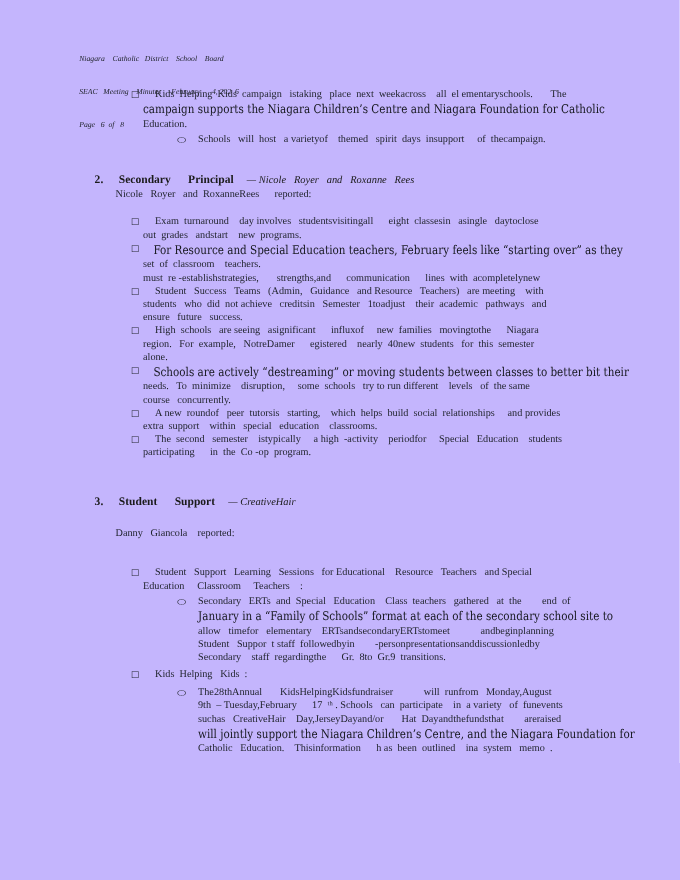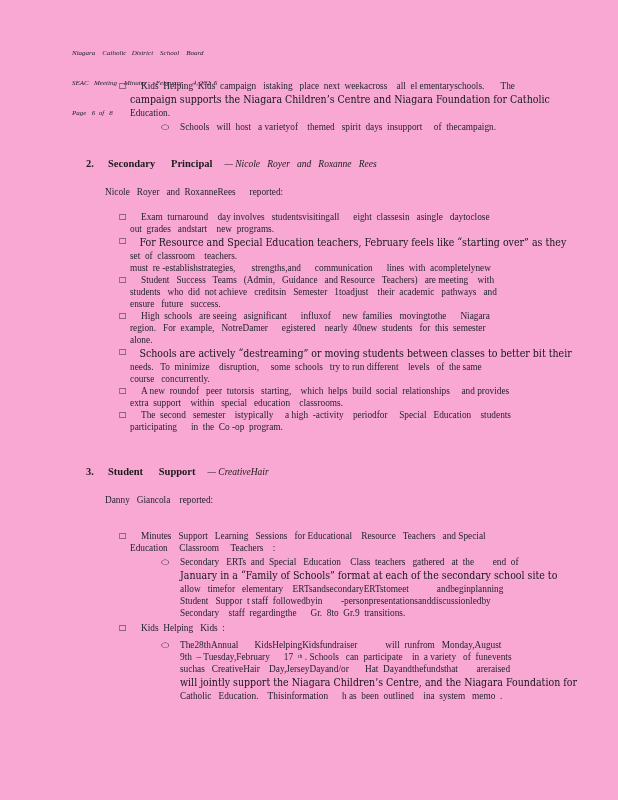--- a/index.html
+++ b/index.html
@@ -1,20 +1,20 @@
 <!DOCTYPE html>
 <html><head>
 <meta charset="utf-8">
 <style>
   html, body { margin: 0; padding: 0; background: #ffffff; }
   .page {
     position: relative;
     width: 618px;
     height: 800px;
-    background: #f9a8d4;
+    background: #c4b5fd;
     color: #1b1b1b;
     font-family: "Liberation Serif", "DejaVu Serif", serif;
     overflow: hidden;
   }
   
   .doc-header {
     position: absolute;
     left: 72px;
     top: 28px;
     font-style: italic;
@@ -100,21 +100,21 @@
           <div class="ln small">Education.</div>
         </div>
       </div>
       <div class="item lvl2" style="margin-top: 2px;">
         <span class="glyph ci">○</span>
         <div class="lines">
           <div class="ln small">Schools   will  host   a varietyof    themed   spirit  days  insupport     of  thecampaign.</div>
         </div>
       </div>
       <div class="sec-heading" style="margin-top: 24px;"><span class="sec-num">2.</span><span class="sec-title">Secondary      Principal</span><span class="sec-names">— Nicole   Royer   and   Roxanne   Rees</span></div>
-      <div class="intro" style="margin-top: 15px;">
+      <div class="intro" style="">
         <div class="ln small">Nicole   Royer   and  RoxanneRees      reported:</div>
       </div>
       <div class="item lvl1" style="margin-top: 13px;">
         <span class="glyph sq">□</span>
         <div class="lines">
           <div class="ln small">Exam  turnaround    day involves   studentsvisitingall      eight  classesin   asingle   daytoclose</div>
           <div class="ln small">out  grades   andstart    new  programs.</div>
         </div>
       </div>
       <div class="item lvl1">
@@ -163,21 +163,21 @@
           <div class="ln small">participating      in  the  Co -op  program.</div>
         </div>
       </div>
       <div class="sec-heading" style="margin-top: 32px;"><span class="sec-num">3.</span><span class="sec-title">Student      Support</span><span class="sec-names">— CreativeHair</span></div>
       <div class="intro" style="margin-top: 15px;">
         <div class="ln small">Danny   Giancola    reported:</div>
       </div>
       <div class="item lvl1" style="margin-top: 24px;">
         <span class="glyph sq">□</span>
         <div class="lines">
-          <div class="ln small">Minutes   Support   Learning   Sessions   for Educational    Resource   Teachers   and Special</div>
+          <div class="ln small">Student   Support   Learning   Sessions   for Educational    Resource   Teachers   and Special</div>
           <div class="ln small">Education     Classroom     Teachers    :</div>
         </div>
       </div>
       <div class="item lvl2" style="margin-top: 2px;">
         <span class="glyph ci">○</span>
         <div class="lines">
           <div class="ln small">Secondary   ERTs  and  Special   Education    Class  teachers   gathered   at  the        end  of</div>
           <div class="ln large">January in a “Family of Schools” format at each of the secondary school site to</div>
           <div class="ln small">allow   timefor   elementary    ERTsandsecondaryERTstomeet            andbeginplanning</div>
           <div class="ln small">Student   Suppor  t staff  followedbyin        -personpresentationsanddiscussionledby</div>

